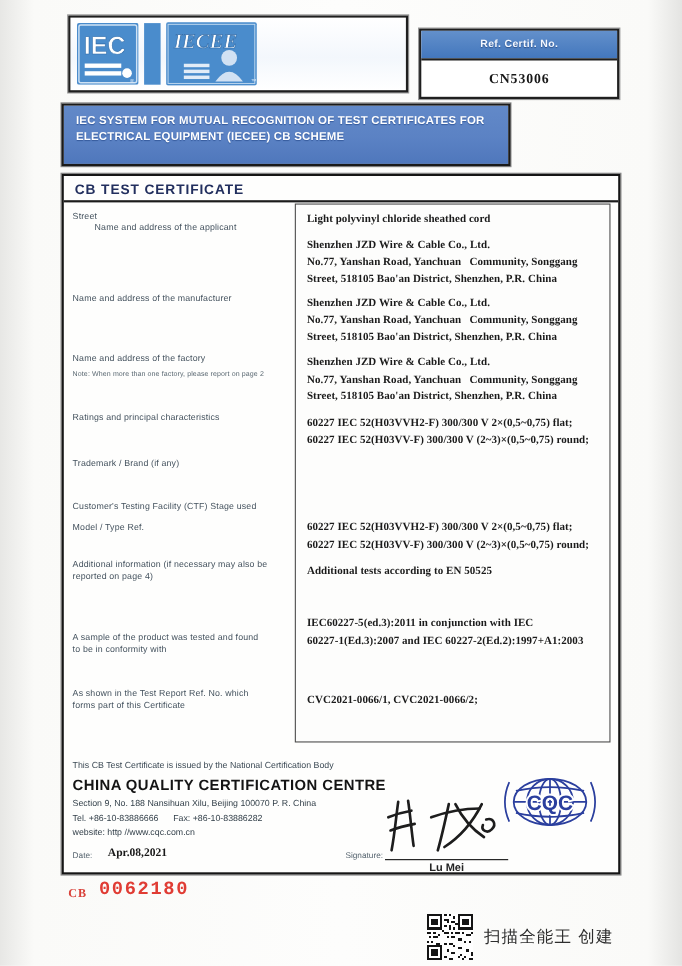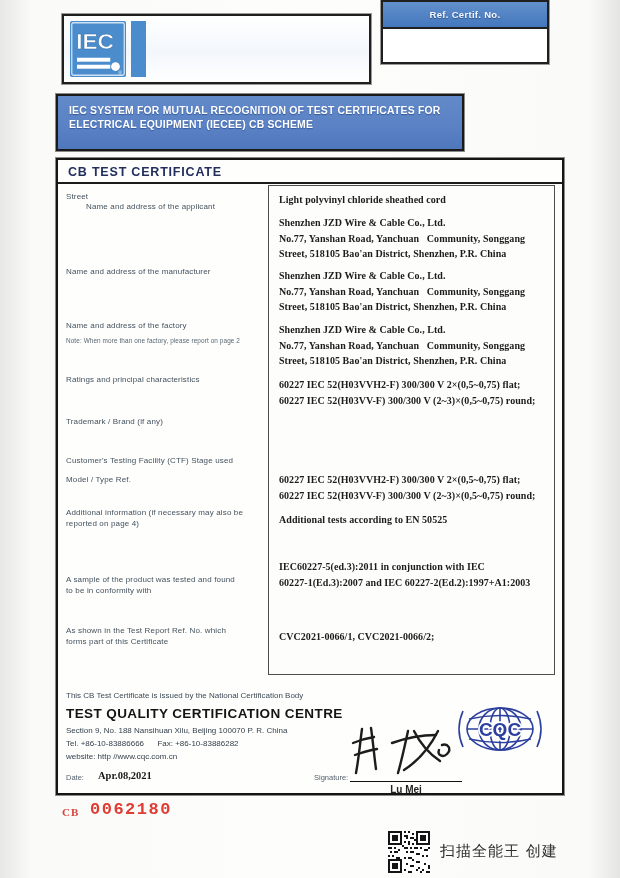--- a/index.html
+++ b/index.html
@@ -7,21 +7,21 @@
     width:620px;height:878px;position:relative;overflow:hidden;
     background:linear-gradient(90deg,#e7e7e5 0,#fafaf8 5%,#fdfdfc 50%,#fafaf8 95%,#e4e4e2 100%);
     font-family:"Liberation Sans",sans-serif;
   }
   .abs{position:absolute;}
   
   .logo-box{left:62px;top:14px;width:309px;height:70px;border:2px solid #1f1f1f;
     background:linear-gradient(180deg,#ffffff 0,#f3f7fc 55%,#ffffff 100%);
     box-shadow:0 0 0 1px #9a9a9a;display:flex;align-items:center;gap:5px;padding:0 0 0 6px;box-sizing:border-box;}
   .logo-bar{width:15px;height:56px;background:#4a8ccc;}
-  .ref-box{left:381px;top:0;width:168px;height:64px;border:2px solid #1f1f1f;background:#fff;
+  .ref-box{left:381px;top:26px;width:182px;height:64px;border:2px solid #1f1f1f;background:#fff;
     box-shadow:0 0 0 1px #9a9a9a;box-sizing:border-box;}
   .ref-head{height:25px;background:linear-gradient(180deg,#6390cb,#4377bd);
     color:#f4f8ff;font-weight:bold;font-size:9.5px;display:flex;align-items:center;justify-content:center;
     letter-spacing:.3px;text-shadow:0 1px 1px #2c4f86;border-bottom:2px solid #1f1f1f;}
   .ref-val{height:33px;display:flex;align-items:center;justify-content:center;
     font-family:"Liberation Serif",serif;font-weight:600;font-size:12.5px;color:#181818;letter-spacing:.8px;}
   
   .banner{left:56px;top:94px;width:408px;height:57px;border:2px solid #1a1a1a;box-sizing:border-box;
     background:linear-gradient(180deg,#6289c8 0,#5b82c4 55%,#4f77bc 100%);
     box-shadow:0 0 0 1px #8a8a8a;color:#fff;font-weight:bold;font-size:10.4px;line-height:13.5px;
@@ -59,24 +59,38 @@
       <rect x="0" y="0" width="64" height="64" rx="2" fill="#4a8ccc"></rect>
       <rect x="2" y="2" width="60" height="60" rx="2" fill="none" stroke="#cfe2f4" stroke-width="1.5"></rect>
       <text x="7" y="32" font-family="Liberation Sans, sans-serif" font-size="26" font-weight="bold" fill="#ffffff" stroke="#2e6aa8" stroke-width="0.6">IEC</text>
       <rect x="8" y="42" width="38" height="4.5" fill="#ffffff"></rect>
       <rect x="8" y="50" width="38" height="4.5" fill="#ffffff"></rect>
       <circle cx="52" cy="52" r="5" fill="#ffffff"></circle>
       <text x="55" y="62" font-size="6" fill="#dbe9f7">®</text>
     </svg>
   </span>
   <span class="logo-bar"></span>
+  <span>
+    <svg width="86" height="58" viewBox="0 0 96 64">
+      <rect x="0" y="0" width="92" height="64" rx="2" fill="#4a8ccc"></rect>
+      <rect x="2" y="2" width="88" height="60" fill="none" stroke="#bcd6ee" stroke-width="1"></rect>
+      <text x="8" y="26" font-family="Liberation Serif, serif" font-size="21" font-style="italic" font-weight="bold" fill="#ffffff" stroke="#2e6aa8" stroke-width="0.7">IECEE</text>
+      <circle cx="64" cy="36" r="8" fill="#d8e6f4" opacity="0.95"></circle>
+      <path d="M50,60 Q64,40 78,60 Z" fill="#d8e6f4" opacity="0.95"></path>
+      <rect x="18" y="42" width="26" height="3.5" fill="#e2ecf7"></rect>
+      <rect x="18" y="48" width="26" height="3.5" fill="#e2ecf7"></rect>
+      <rect x="18" y="54" width="26" height="3.5" fill="#e2ecf7"></rect>
+      <text x="86" y="62" font-size="6" fill="#dbe9f7">™</text>
+    </svg>
+  </span>
 </div>
 
 <div class="abs ref-box">
   <div class="ref-head">Ref. Certif. No.</div>
+  <div class="ref-val">CN53006</div>
 </div>
 
 <div class="abs banner">IEC SYSTEM FOR MUTUAL RECOGNITION OF TEST CERTIFICATES FOR ELECTRICAL EQUIPMENT (IECEE) CB SCHEME</div>
 
 <div class="main-box">
 
   <div class="abs cert-title">CB TEST CERTIFICATE</div>
   <div class="abs title-rule"></div>
 
   <div class="abs label" style="left:8px;top:32px;">Street</div>
@@ -110,21 +124,21 @@
 60227 IEC 52(H03VV-F) 300/300 V (2~3)×(0,5~0,75) round;</div>
     <div class="value" style="top:286px;">60227 IEC 52(H03VVH2-F) 300/300 V 2×(0,5~0,75) flat;
 60227 IEC 52(H03VV-F) 300/300 V (2~3)×(0,5~0,75) round;</div>
     <div class="value" style="top:326px;">Additional tests according to EN 50525</div>
     <div class="value" style="top:373px;">IEC60227-5(ed.3):2011 in conjunction with IEC
 60227-1(Ed.3):2007 and IEC 60227-2(Ed.2):1997+A1:2003</div>
     <div class="value" style="top:443px;">CVC2021-0066/1, CVC2021-0066/2;</div>
   </div>
 
   <div class="abs issued" style="left:8px;top:531px;">This CB Test Certificate is issued by the National Certification Body</div>
-  <div class="abs ncb-name" style="left:8px;top:546px;">TEST QUALITY CERTIFICATION CENTRE</div>
+  <div class="abs ncb-name" style="left:8px;top:546px;">CHINA QUALITY CERTIFICATION CENTRE</div>
   <div class="abs ncb-line" style="left:8px;top:566px;">Section 9, No. 188 Nansihuan Xilu, Beijing 100070 P. R. China</div>
   <div class="abs ncb-line" style="left:8px;top:579px;">Tel. +86-10-83886666      Fax: +86-10-83886282</div>
   <div class="abs ncb-line" style="left:8px;top:592px;">website: http //www.cqc.com.cn</div>
 
   <div class="abs small-cap" style="left:8px;top:613px;">Date:</div>
   <div class="abs date-val" style="left:40px;top:610px;">Apr.08,2021</div>
 
   <div class="abs small-cap" style="left:256px;top:613px;">Signature:</div>
 
   <div class="abs" style="left:288px;top:563px;">

